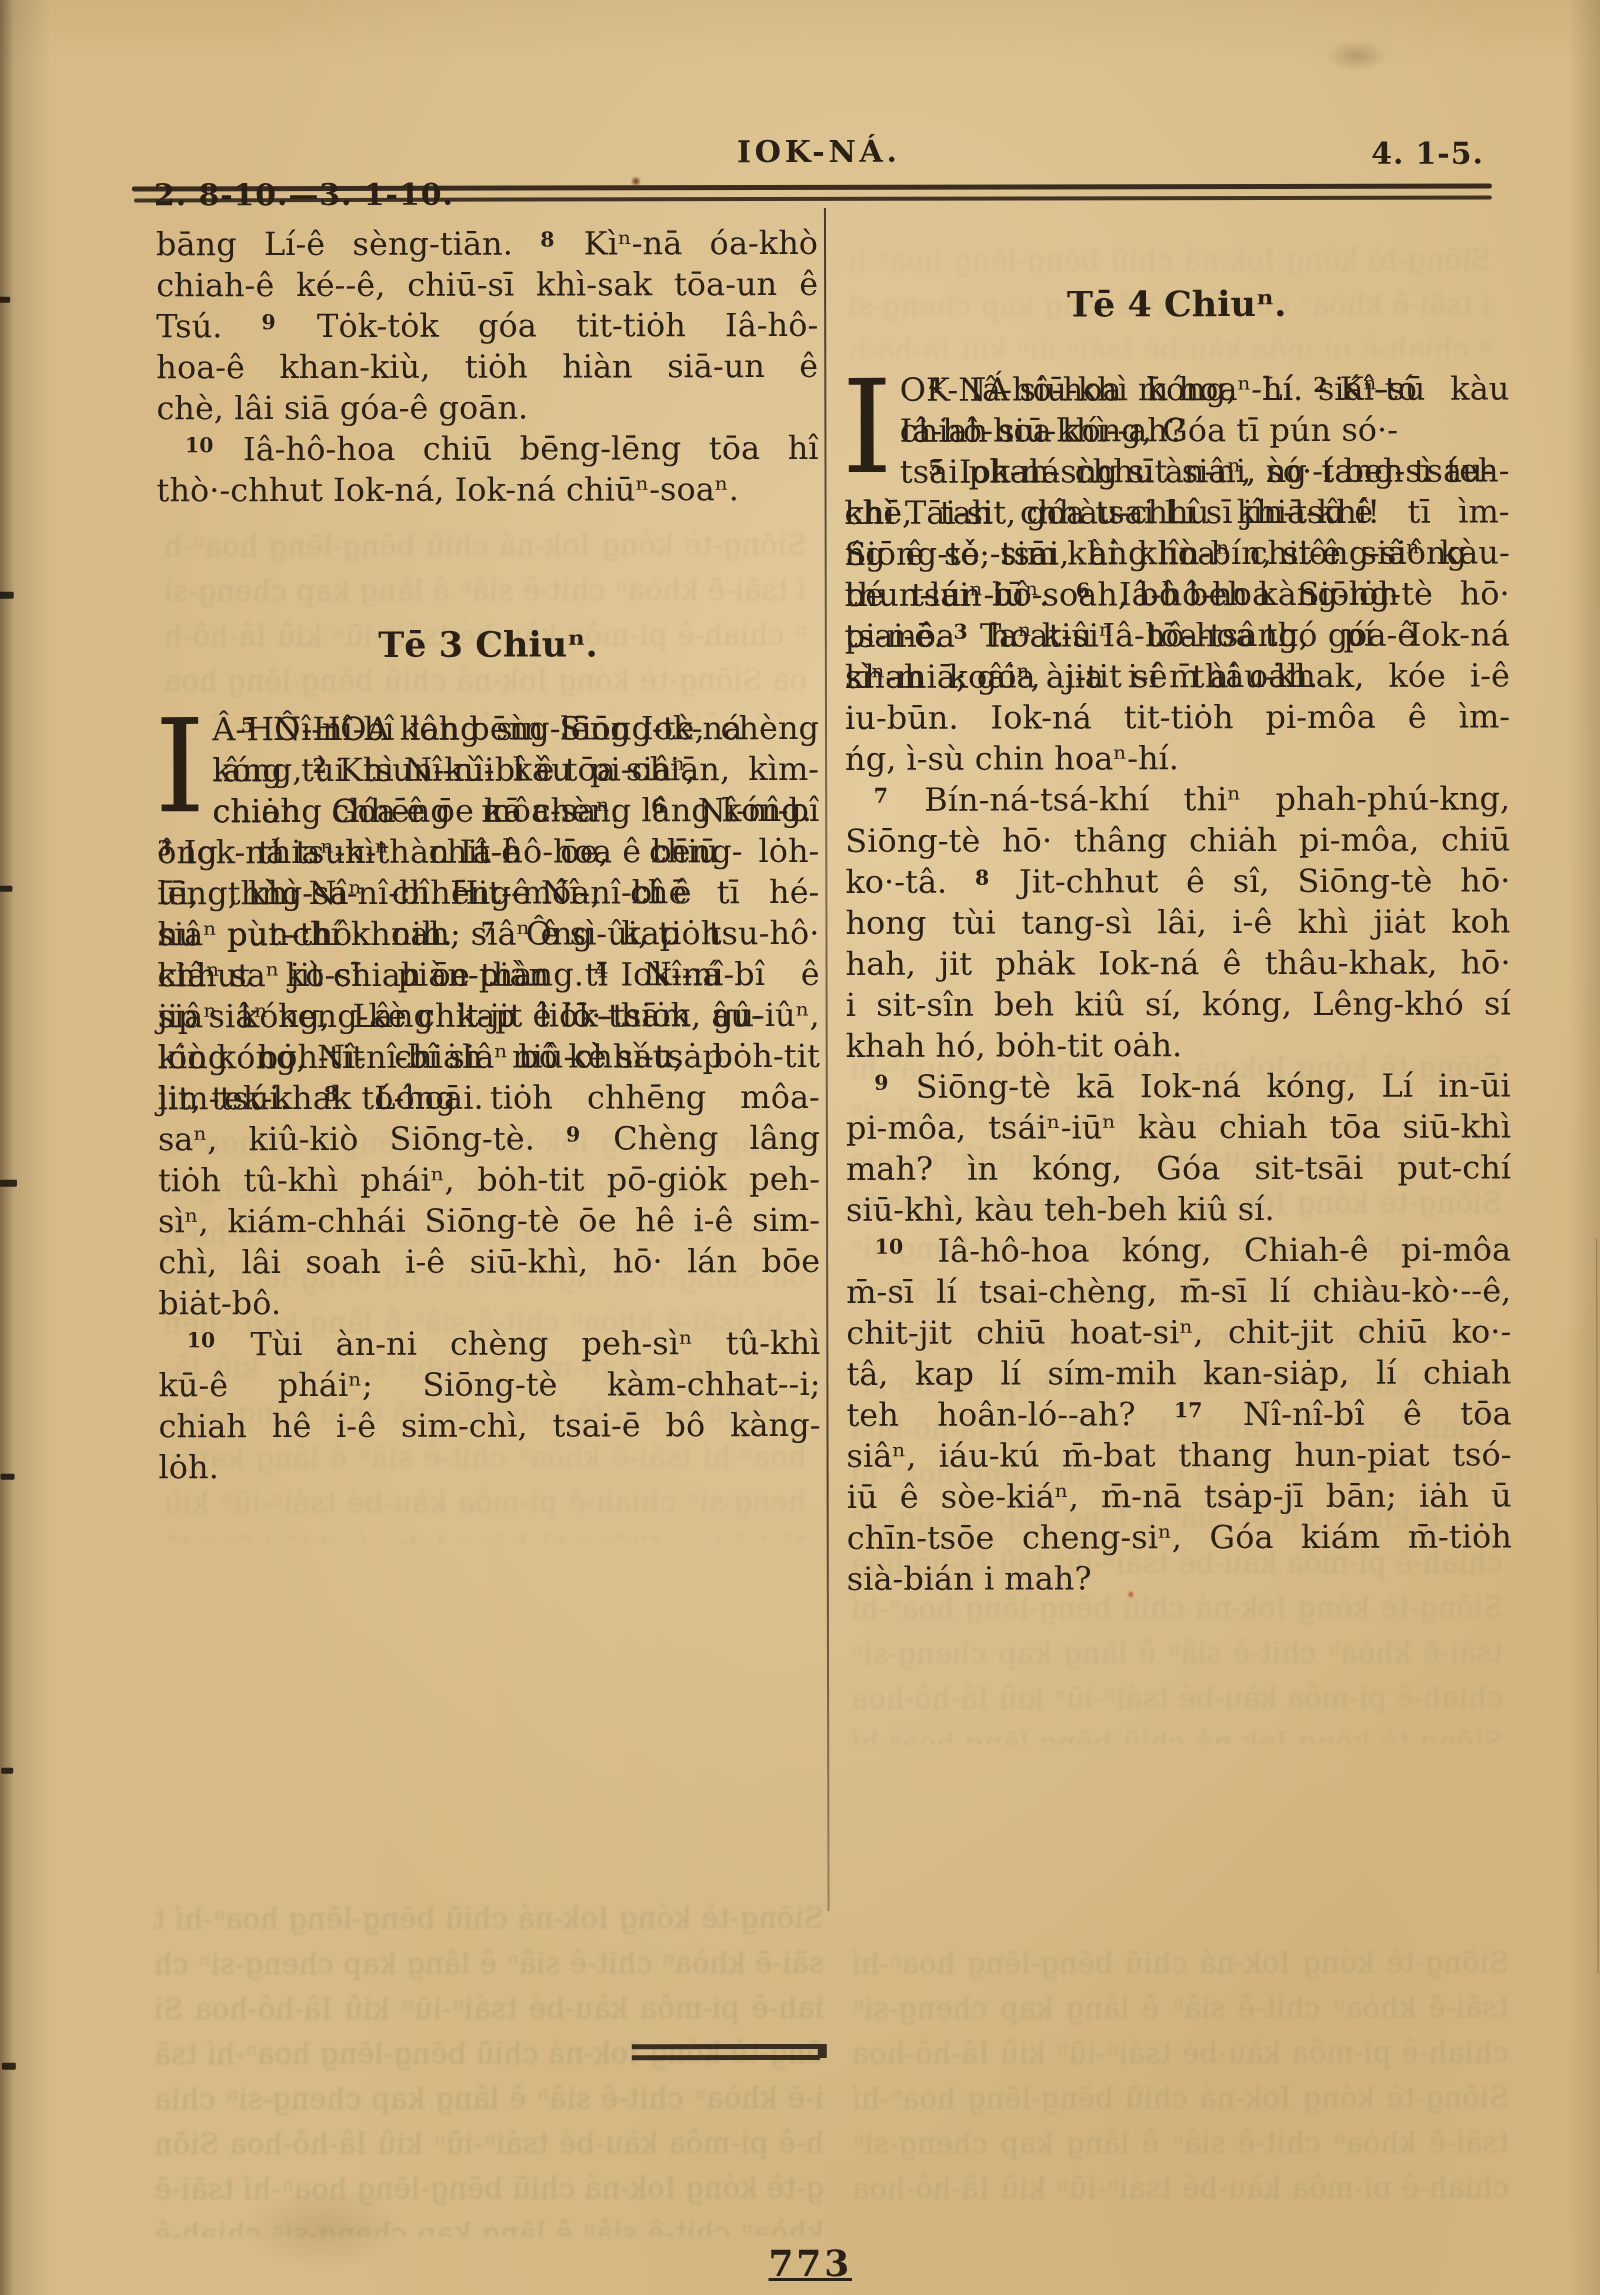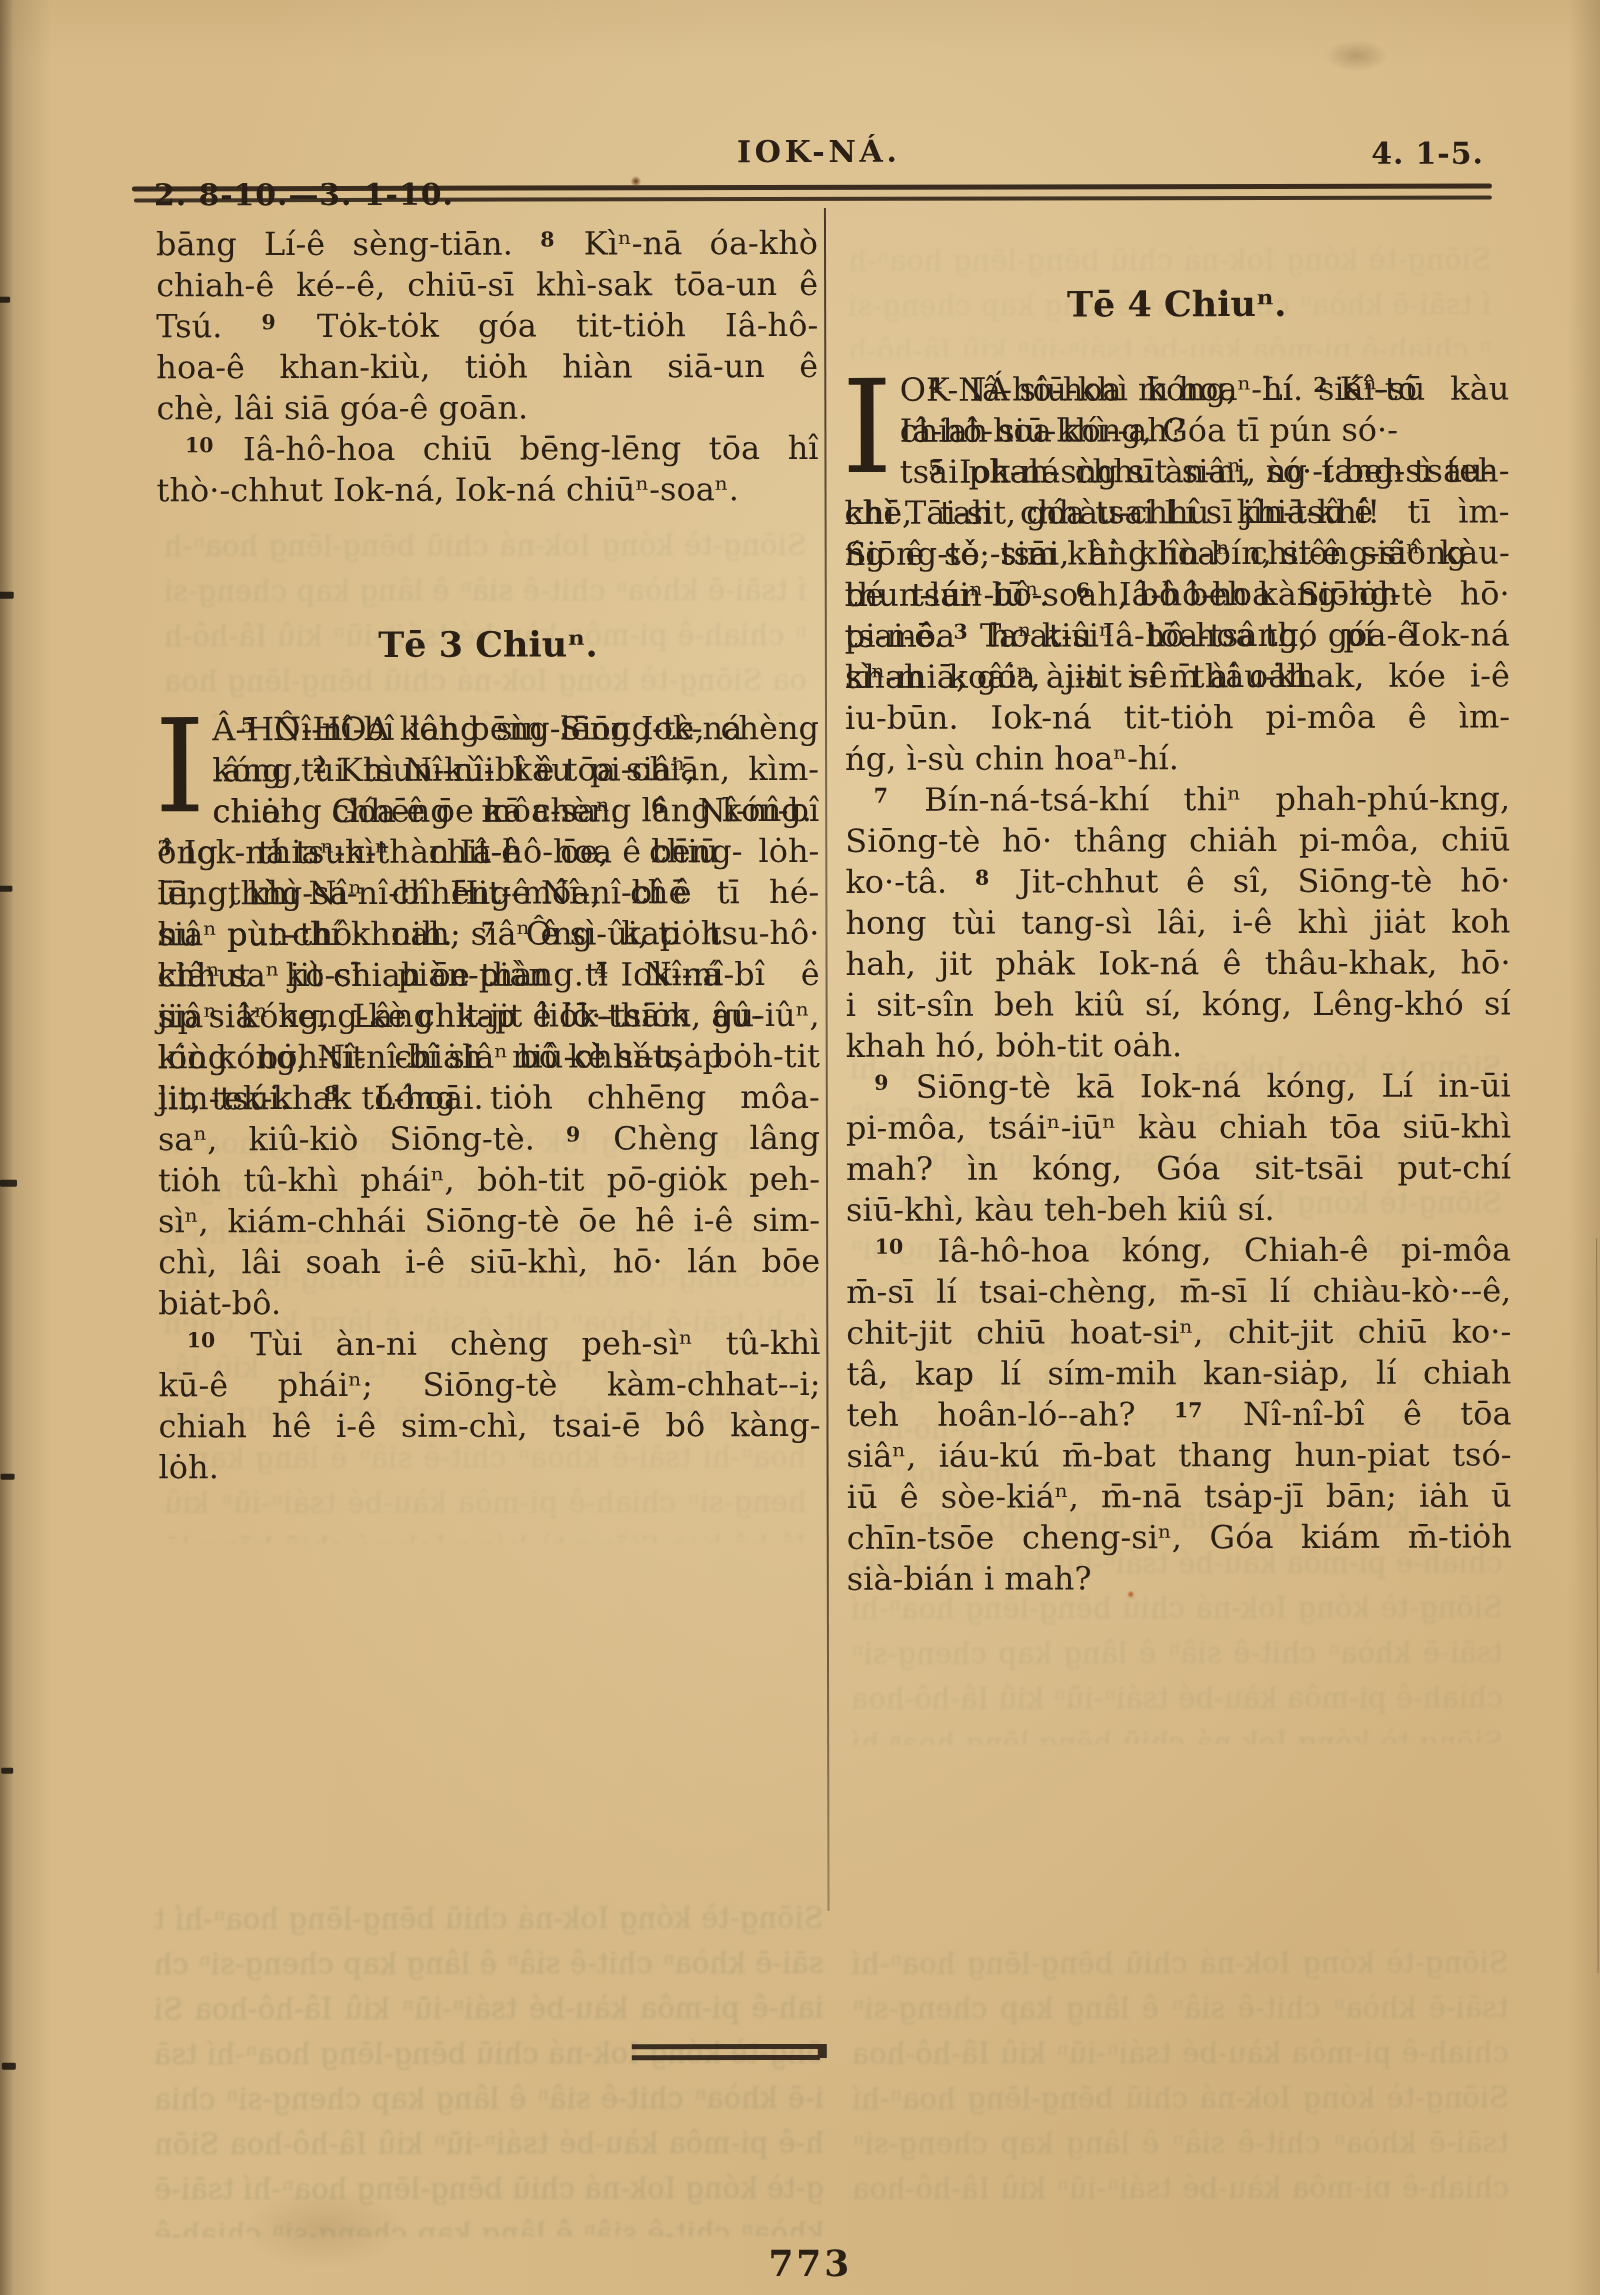--- a/index.html
+++ b/index.html
@@ -41,21 +41,21 @@
   .line.short{text-align-last:left;}
   .para.indent .line:first-child{text-indent:28.5px;}
   .vn{font-weight:700;font-size:0.64em;position:relative;top:-0.40em;padding-right:0.10em;letter-spacing:0;}
   .dropcap{float:left;width:47px;height:84px;margin-right:8.3px;position:relative;}
   .dropcap .gl{position:absolute;top:-7.3px;left:-2.8px;font-size:129px;line-height:1;}
   
   .end-rule{position:absolute;left:630px;top:2044px;width:188px;height:6.4px;
     border-top:5.5px solid #2b2016;border-bottom:5px solid #2b2016;opacity:.9;}
   .end-rule::after{content:"";position:absolute;right:-7.3px;top:-4.6px;width:9.2px;height:13.8px;background:#2b2016;}
   .page-number{position:absolute;left:730px;top:2242px;width:156px;text-align:center;
-    font-size:36px;font-weight:700;letter-spacing:2.8px;}
+    font-size:36px;font-weight:700;letter-spacing:2.8px;text-decoration:underline;}
   
   .ghost{position:absolute;transform:scaleX(-1);color:#5d6852;filter:blur(1.1px);
     font-size:29px;line-height:45px;overflow:hidden;text-align:justify;word-break:break-all;pointer-events:none;}
   .g1{left:165px;top:523px;width:643px;height:193px;opacity:.11;}
   .g2{left:850px;top:239px;width:643px;height:119px;opacity:.07;}
   .g3{left:163px;top:1120px;width:643px;height:422px;opacity:.085;}
   .g4{left:850px;top:1047px;width:652px;height:698px;opacity:.10;}
   .g5{left:152px;top:1896px;width:670px;height:340px;opacity:.17;}
   .g6{left:850px;top:1942px;width:657px;height:257px;opacity:.14;}
   .binding-mark{position:absolute;background:#17120c;border-radius:1.4px;opacity:.85;}

